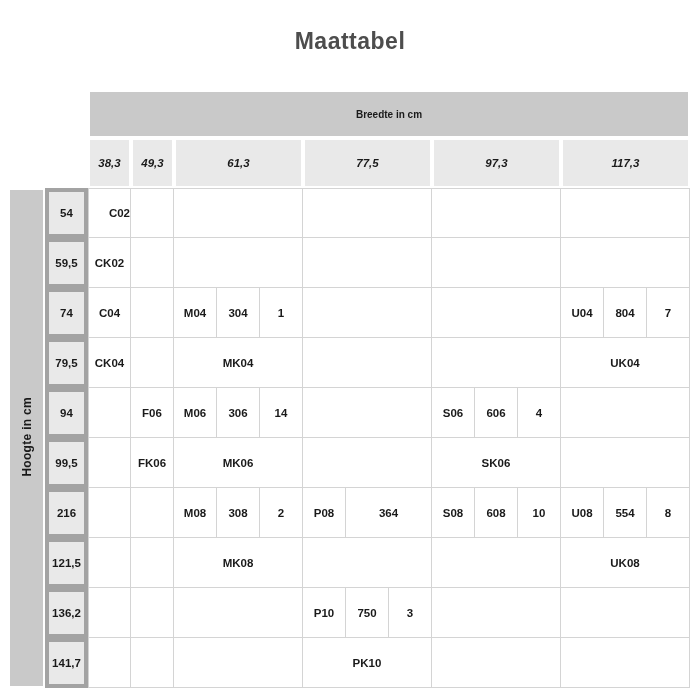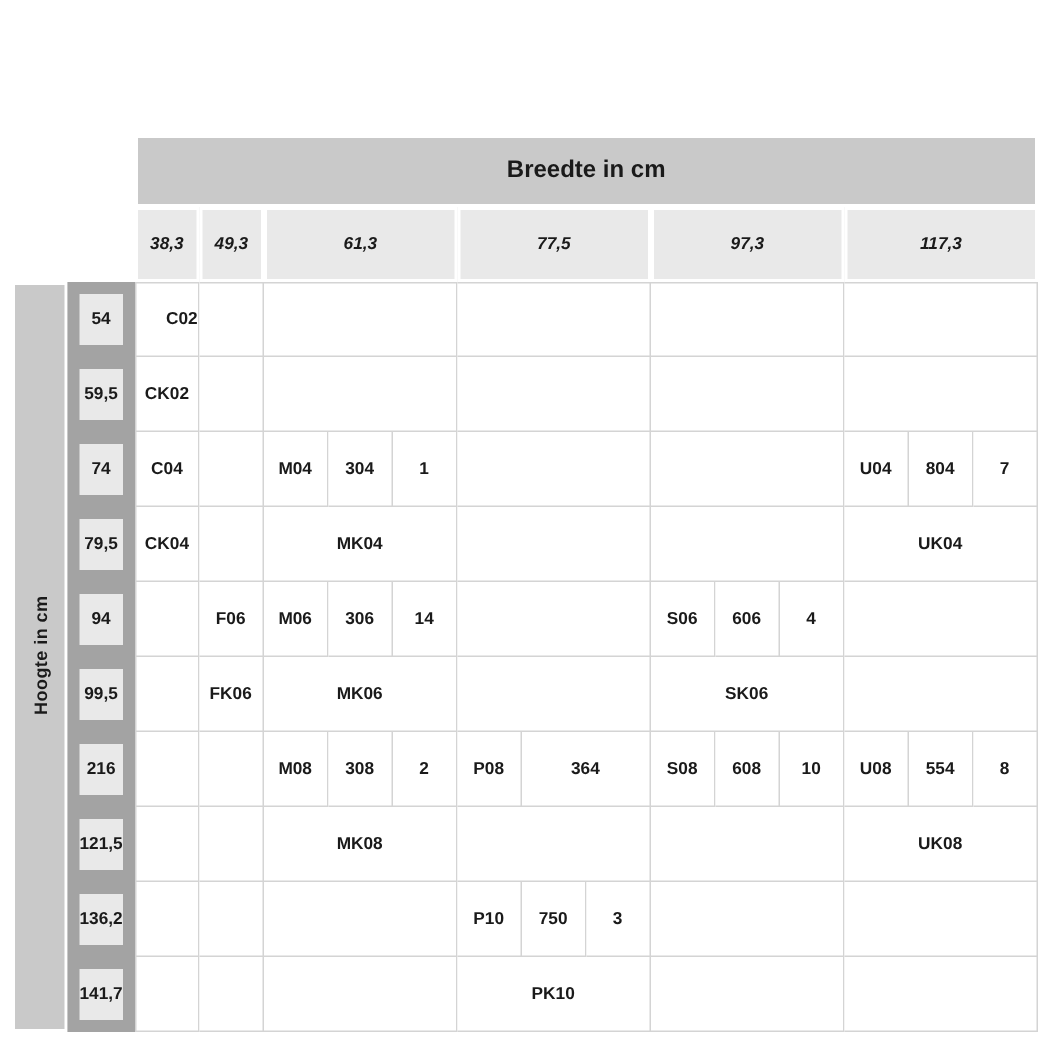--- a/index.html
+++ b/index.html
@@ -41,30 +41,30 @@
     font-size: 11.5px;
     color: var(--cell-text, #1a1a1a);
   }
   thead tr { height: 50px; }
   thead tr.axis-row { height: 48px; }
   tbody tr { height: 50px; }
   td.corner { background: transparent; border: none; }
   th.axis-col {
     background: var(--axis-bg, #c9c9c9);
     border: 2px solid #ffffff;
-    font-size: 16px;
+    font-size: 10px;
   }
   th.subhead {
     background: var(--head-bg, #e9e9e9);
     border: 2px solid #ffffff;
     font-style: italic;
   }
   th.rowhead {
     background: var(--head-bg, #e9e9e9);
-    border: 8px solid #a3a3a3;
+    border: 4px solid #a3a3a3;
     margin-left: 35px;
   }
   th.strip {
     background: var(--axis-bg, #c9c9c9);
     border: 2px solid #ffffff;
     width: 37px;
   }
   .vlabel {
     display: inline-block;
     writing-mode: vertical-rl;
@@ -80,20 +80,21 @@
     border-right: 1px solid var(--grid, #d4d4d4);
     border-bottom: 1px solid var(--grid, #d4d4d4);
   }
   tbody tr td:first-of-type { border-left: 1px solid var(--grid, #d4d4d4); }
   tbody tr:first-child td.cell { border-top: 1px solid var(--grid, #d4d4d4); text-align: right; }
 </style>
 </head>
 <body>
 
 <div class="page">
+  <h1 class="page-title">Maattabel</h1>
   <table class="size-table">
     <colgroup>
         <col style="width:37px">
         <col style="width:43px">
         <col style="width:43px">
         <col style="width:43px">
         <col style="width:43px">
         <col style="width:43px">
         <col style="width:43px">
         <col style="width:43px">

